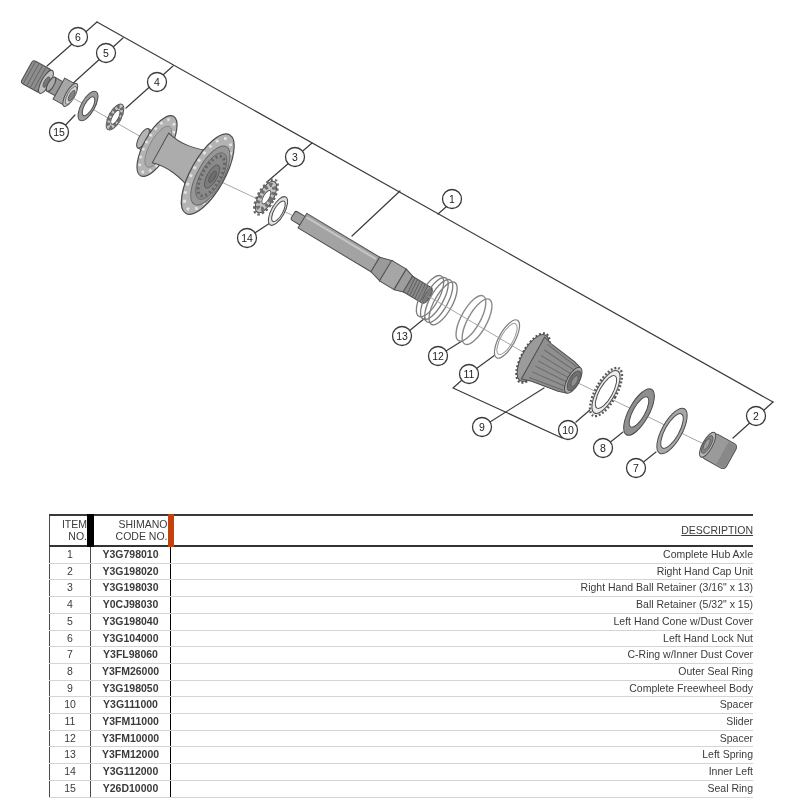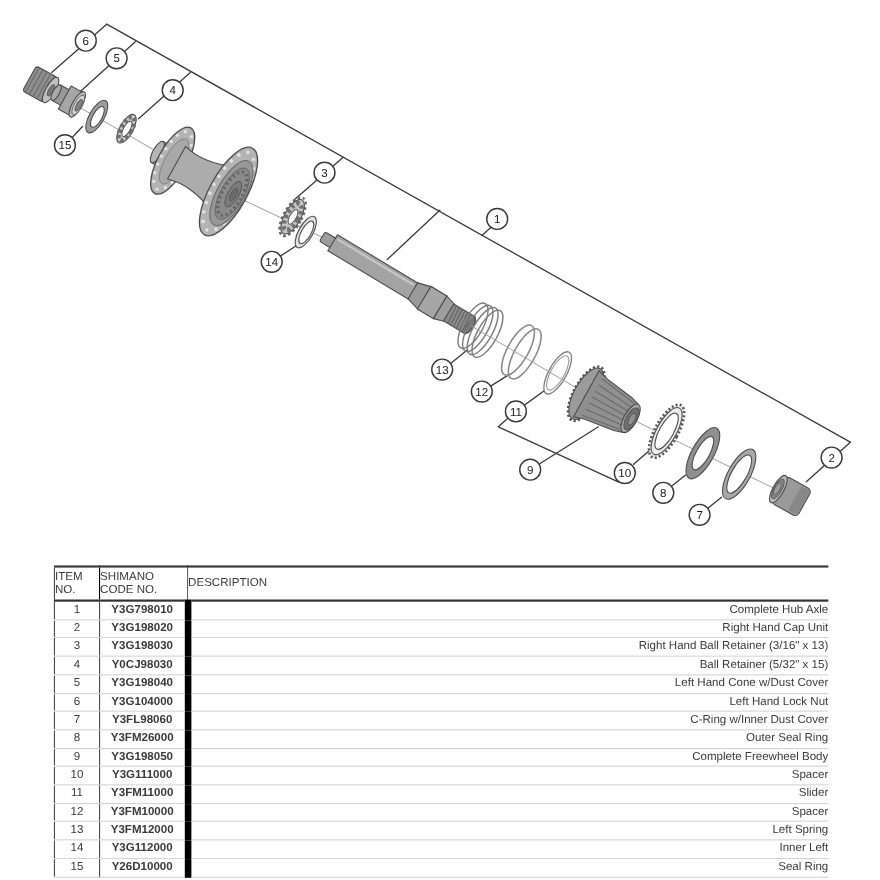--- a/index.html
+++ b/index.html
@@ -11,27 +11,27 @@
   .ln{fill:none;stroke:#3c3c3c;stroke-width:1.2;stroke-linejoin:round;stroke-linecap:round;}
   .axis{fill:none;stroke:#9d9d9d;stroke-width:0.9;}
   .ol{stroke:#4d4d4d;stroke-width:1;}
   
   .tbl-wrap{position:absolute;left:49px;top:514px;width:705px;}
   table.parts{border-collapse:collapse;table-layout:fixed;width:704px;
     border-top:2px solid #3a3a3a;border-left:1px solid #4a4a4a;border-bottom:1px solid #c9c9c9;
     font-size:10.5px;color:#3b3b3b;}
   table.parts th{font-weight:normal;border-bottom:2.5px solid #333;vertical-align:middle;
     padding:2px 0;line-height:11.5px;height:25px;}
-  th.h-item{width:41px;text-align:left;border-right:1px solid #000000;margin-top:33px;}
-  th.h-code{width:80px;text-align:left;font-weight:bold;border-right:1px solid #c2410c;}
-  th.h-desc{text-align:left;padding-left:28px;}
+  th.h-item{width:41px;text-align:right;border-right:7px solid #000000;margin-top:33px;}
+  th.h-code{width:80px;text-align:right;font-weight:bold;border-right:6px solid #c2410c;}
+  th.h-desc{text-align:right;padding-left:28px;text-decoration:underline;}
   table.parts td{height:15.7px;padding:0;line-height:15.7px;border-bottom:1px solid #d4d4d4;
     white-space:nowrap;overflow:hidden;}
   td.ti{text-align:center;border-right:1px solid #4a4a4a;}
-  td.tc{text-align:center;font-weight:bold;border-right:6px solid #000000;margin-top:32px;}
+  td.tc{text-align:center;font-weight:bold;border-right:1px solid #000000;margin-top:32px;}
   td.td{text-align:right;padding-left:28px;}
 </style>
 </head>
 <body>
 
 <div class="stage">
 
 <svg width="800" height="506" viewBox="0 0 800 506">
 
   <path class="axis" d="M45,82 L150,142 M215,179 L298,218 M576,382 L710,447"></path>

